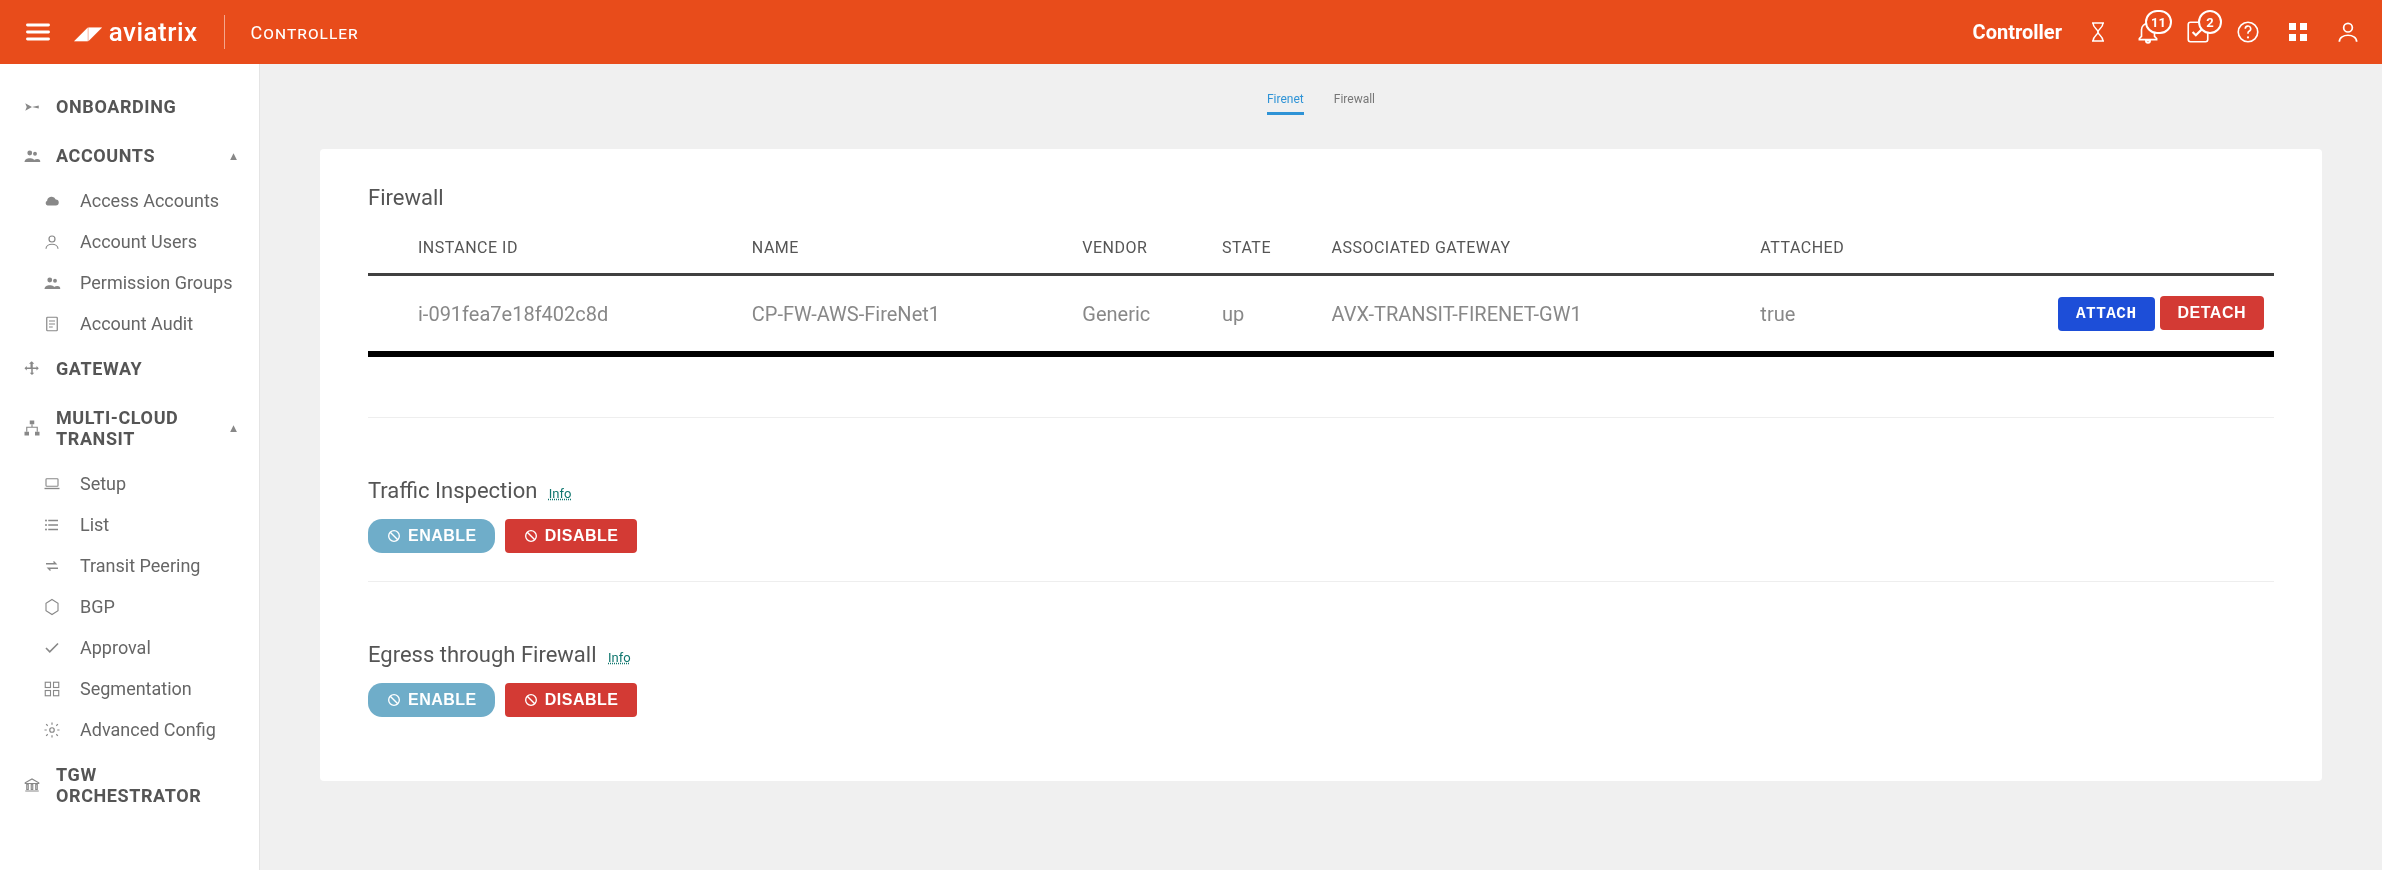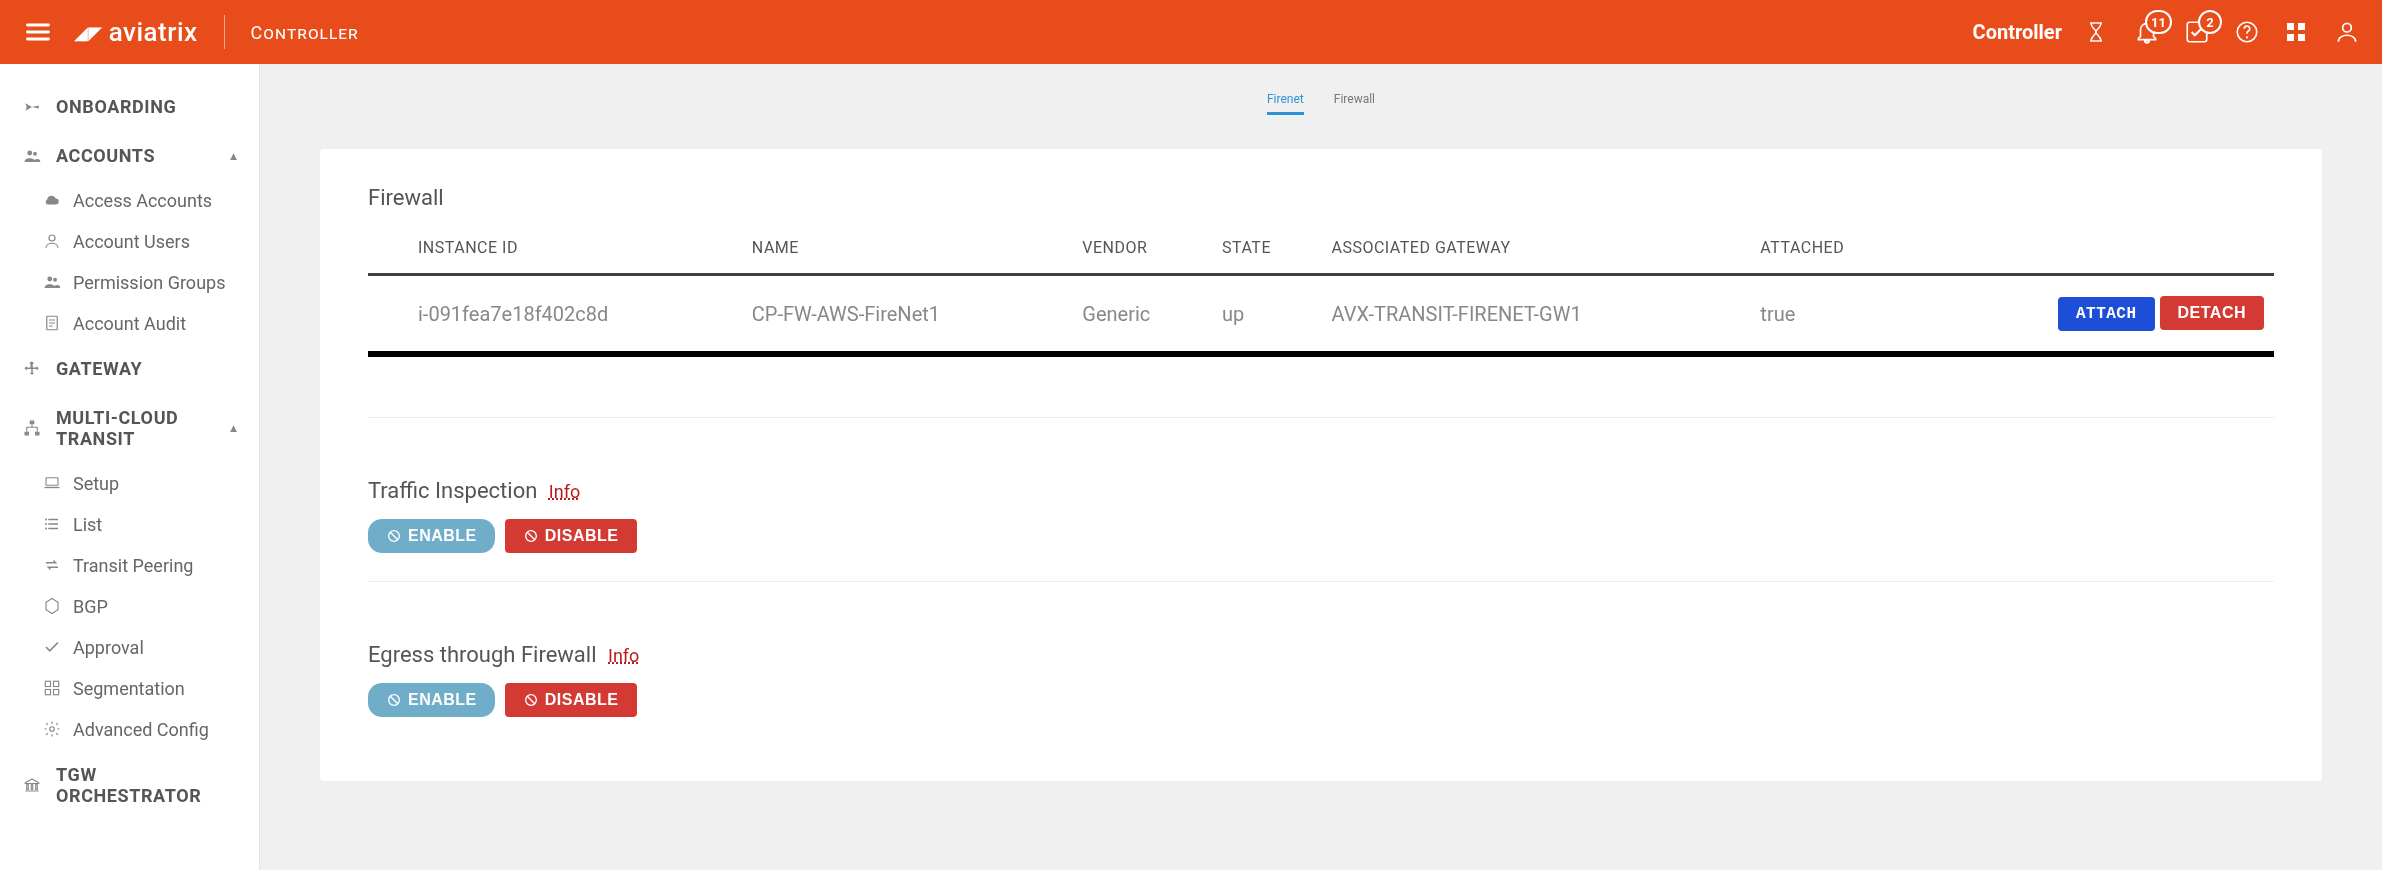--- a/index.html
+++ b/index.html
@@ -9,41 +9,41 @@
     .topbar { height: 64px; background: #e84c1b; display: flex; align-items: center; padding: 0 20px; color: #fff; }
     .menu-toggle { width: 36px; height: 36px; display: flex; align-items: center; justify-content: center; cursor: pointer; margin-right: 18px; }
     .brand { display: flex; align-items: center; gap: 10px; }
     .brand-logo { display: flex; align-items: center; gap: 6px; font-size: 26px; font-weight: 500; letter-spacing: 0.5px; }
     .brand-logo .tri { font-size: 18px; }
     .brand-divider { width: 1px; height: 34px; background: rgba(255,255,255,0.5); margin: 0 16px; }
     .brand-section { font-size: 18px; letter-spacing: 1px; font-variant: small-caps; }
     .topbar-spacer { flex: 1; }
     .topbar-right { display: flex; align-items: center; gap: 22px; }
     .topbar-label { font-weight: 700; font-size: 20px; }
-    .tb-icon { position: relative; width: 28px; height: 28px; display:flex; align-items:center; cursor:pointer; }
+    .tb-icon { position: relative; width: 28px; height: 28px; display:flex; align-items:center; justify-content:center; cursor:pointer; }
     .tb-badge { position:absolute; top:-8px; right:-10px; min-width:24px; height:24px; border-radius:12px; border:2px solid #fff; background:#e84c1b; color:#fff; font-size:13px; font-weight:700; display:flex; align-items:center; justify-content:center; padding:0 4px; }
 
     
     .layout { display:flex; height: calc(100% - 64px); }
     .sidebar { width: 260px; background:#fff; border-right: 1px solid #e4e4e4; padding: 18px 0; overflow-y:auto; flex-shrink:0; }
     .nav-group-header { display:flex; align-items:center; gap: 14px; padding: 14px 22px 14px 22px; font-weight:700; color:#555; font-size:18px; letter-spacing:0.6px; cursor:pointer; position:relative; }
     .nav-group-header .caret { margin-left:auto; font-size:12px; color:#888; }
-    .nav-item { display:flex; align-items:flex-start; gap:11px; padding: 10px 22px 10px 42px; color:#666; font-size:18px; cursor:pointer; white-space:nowrap; overflow:hidden; text-overflow:ellipsis; }
+    .nav-item { display:flex; align-items:flex-end; gap:18px; padding: 10px 22px 10px 42px; color:#666; font-size:18px; cursor:pointer; white-space:nowrap; overflow:hidden; text-overflow:ellipsis; }
     .nav-icon { width:20px; height:20px; display:flex; align-items:center; justify-content:center; color:#888; flex-shrink:0; }
     .nav-icon svg { width:18px; height:18px; fill: currentColor; }
 
     
     .main { flex:1; overflow:auto; background:#f0f0f0; }
     .tabs { display:flex; justify-content:center; gap: 30px; padding: 28px 0 16px; }
     .tab { font-size:12px; color:#777; padding-bottom: 6px; cursor:pointer; }
     .tab.active { color:#2e93d6; border-bottom: 3px solid #2e93d6; }
 
     .card { background:#fff; margin: 18px 60px; border-radius:4px; padding: 36px 48px; }
     .section-title { font-size:22px; color:#555; margin-bottom: 12px; font-weight:400; }
-    .section-title .info-link { font-size:18px; color:#b91c1c; text-decoration: underline dotted; cursor:pointer; margin-left:6px; }
+    .section-title .info-link { font-size:13px; color:#0f766e; text-decoration: underline dotted; cursor:pointer; margin-left:6px; }
 
     table.fw { width:100%; border-collapse:collapse; margin-top: 10px; }
     table.fw th { text-align:left; font-weight:400; color:#555; font-size:16px; letter-spacing:0.5px; padding: 16px 10px; border-bottom:3px solid #404040; }
     table.fw td { padding: 20px 10px; border-bottom:6px solid #000000; color:#888; font-size:20px; }
     .btn { display:inline-flex; align-items:center; gap:6px; padding: 8px 18px; border-radius:4px; color:#fff; font-weight:700; font-size:16px; letter-spacing:0.5px; cursor:pointer; border:none; }
     .btn-blue { background:#1d4ed8;font-family:Liberation Mono, monospace; }
     .btn-lightblue { background:#6fadc9;border-radius:14px; }
     .btn-red { background:#d33a34; }
     .btn-row { display:flex; gap:10px; }
     .section-block { margin-top: 60px; border-bottom: 1px solid #eee; padding-bottom: 28px; }

